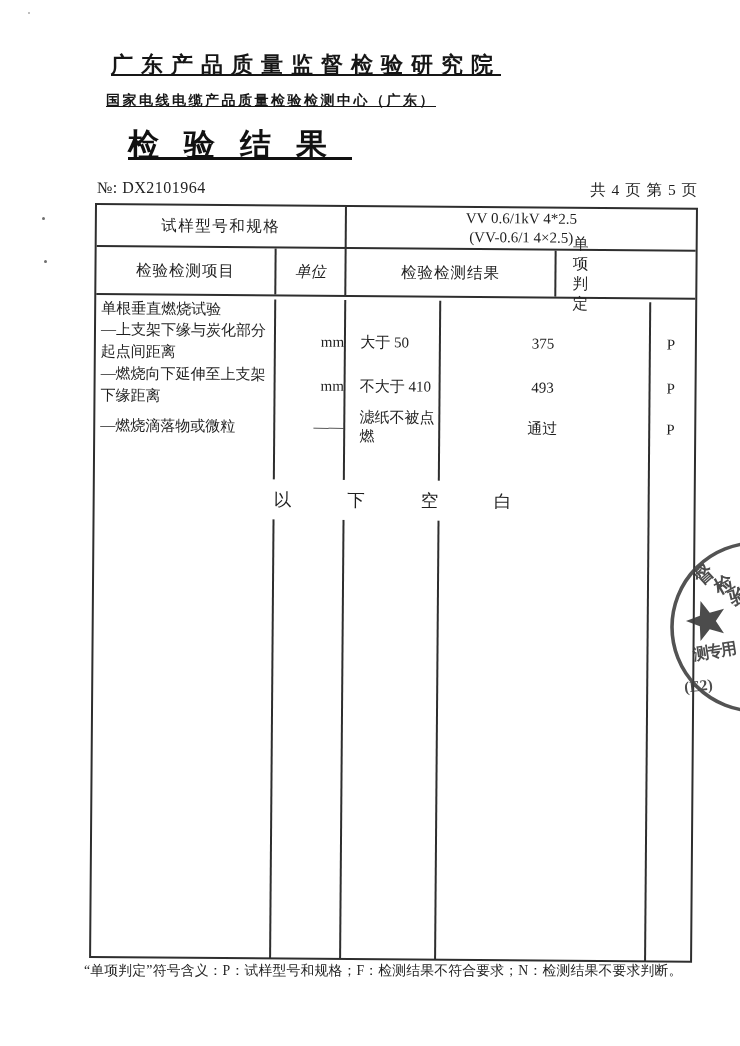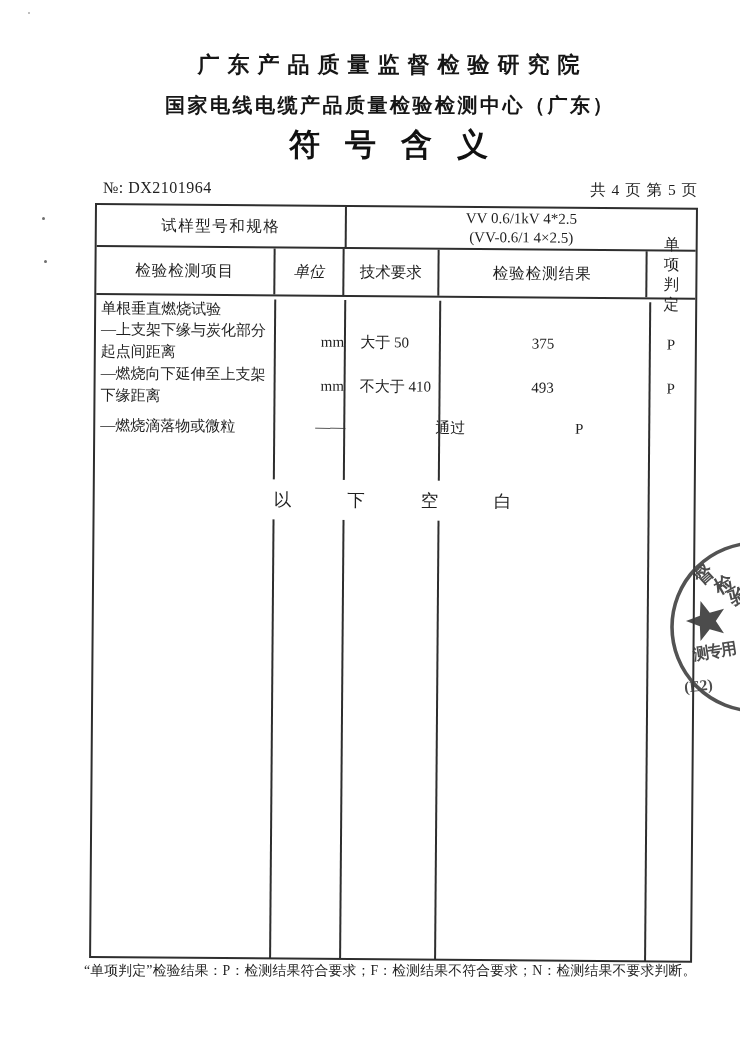--- a/index.html
+++ b/index.html
@@ -4,34 +4,34 @@
 <style>
   * { margin:0; padding:0; box-sizing:border-box; }
   html,body { width:740px; height:1046px; }
   body {
     position:relative;
     background:#ffffff;
     overflow:hidden;
     font-family:"Liberation Serif","DejaVu Serif",serif;
     color:#1f1f1f;
   }
-  .hdr { position:absolute; left:87px; width:603px; text-align:center; white-space:nowrap; }
+  .hdr { position:absolute; left:103px; width:603px; white-space:nowrap;text-decoration:underline; }
   .org1 {
     top:50px; font-family:"Liberation Sans","DejaVu Sans",sans-serif;
     font-weight:bold; font-size:22px; letter-spacing:8px; padding-left:8px; color:#161616;
   }
   .org2 {
     top:92px; font-family:"Liberation Sans","DejaVu Sans",sans-serif;
-    font-weight:bold; font-size:20px; letter-spacing:2.5px; padding-left:3px; color:#161616;
+    font-weight:bold; font-size:14px; letter-spacing:2.5px; padding-left:3px; color:#161616;
   }
   .title {
     top:124px; font-family:"Liberation Sans","DejaVu Sans",sans-serif;
     font-weight:bold; font-size:31px; letter-spacing:25px; padding-left:25px; color:#111;
   }
-  .report-no { position:absolute; left:97px; top:179px; font-size:16px; letter-spacing:0.5px;margin-left:6px; }
+  .report-no { position:absolute; left:97px; top:179px; font-size:16px; letter-spacing:0.5px; }
   .page-ind  { position:absolute; right:42px; top:180px; font-size:15.5px; letter-spacing:1px; }
 
   
   .doc-table {
     position:absolute; left:95px; top:203px; width:603px; height:755px;
     border:2px solid #2e2e2e;
     transform:rotate(0.45deg); transform-origin:0 0;
     background:#fff;
   }
   .spec-row { display:flex; height:42px; border-bottom:2px solid #2e2e2e; }
@@ -80,39 +80,38 @@
   .speck { position:absolute; background:#6f6f6f; border-radius:50%; }
   .sp1 { left:42px; top:217px; width:3px; height:3px; }
   .sp2 { left:44px; top:260px; width:3px; height:3px; }
   .sp3 { left:28px; top:12px;  width:2px; height:2px; opacity:.6; }
 </style>
 </head>
 <body>
 
 <div class="hdr org1">广东产品质量监督检验研究院</div>
 <div class="hdr org2">国家电线电缆产品质量检验检测中心（广东）</div>
-<div class="hdr title">符号含义</div>
+<div class="hdr title">检验结果</div>
 
 <div class="report-no">№: DX2101964</div>
 <div class="page-ind">共 4 页 第 5 页</div>
 
 <div class="doc-table">
 
   <div class="spec-row">
     <div class="spec-label">试样型号和规格</div>
     <div class="spec-value">
       <div>VV 0.6/1kV 4*2.5</div>
       <div>(VV-0.6/1 4×2.5)</div>
     </div>
   </div>
 
   <div class="head-row">
     <div class="hc hc1">检验检测项目</div>
     <div class="hc hc2">单位</div>
-    <div class="hc hc3">技术要求</div>
     <div class="hc hc4">检验检测结果</div>
     <div class="hc hc5">单项判定</div>
   </div>
 
   <div class="tbody">
     <div class="vline vl1"></div>
     <div class="vline vl2"></div>
     <div class="vline vl3"></div>
     <div class="vline vl4"></div>
 
@@ -136,35 +135,36 @@
       <div class="c1">—燃烧向下延伸至上支架下缘距离</div>
       <div class="c2">mm</div>
       <div class="c3">不大于 410</div>
       <div class="c4">493</div>
       <div class="c5">P</div>
     </div>
 
     <div class="trow rowD">
       <div class="c1">—燃烧滴落物或微粒</div>
       <div class="c2">——</div>
+      <div class="c3">滤纸不被点燃</div>
       <div class="c4">通过</div>
       <div class="c5">P</div>
     </div>
 
     <div class="blank-note">以下空白</div>
   </div>
 </div>
 
 <svg class="stamp" viewBox="0 0 95 190" xmlns="http://www.w3.org/2000/svg">
   <circle cx="111" cy="99" r="84" fill="none" stroke="#454545" stroke-width="3.6"></circle>
   <polygon points="0,-21 -5.2,-7.1 -20,-6.5 -8.4,2.7 -12.3,17 0,8.8 12.3,17 8.4,2.7 20,-6.5 5.2,-7.1" transform="translate(62,93) rotate(-18)" fill="#3d3d3d"></polygon>
   <text transform="translate(63,51) rotate(-42)" text-anchor="middle" font-size="19">督</text>
   <text transform="translate(82,62) rotate(-30)" text-anchor="middle" font-size="19">检</text>
   <text transform="translate(96,74) rotate(-20)" text-anchor="middle" font-size="19">验</text>
   <text transform="translate(49,132) rotate(-9)" font-size="16" letter-spacing="-2">测专用</text>
   <text transform="translate(54,163) rotate(-6)" text-anchor="middle" font-size="15.5" font-weight="normal">(E2)</text>
 </svg>
 
-<div class="footnote">“单项判定”检验结果：P：检测结果符合要求；F：检测结果不符合要求；N：检测结果不要求判断。</div>
+<div class="footnote">“单项判定”符号含义：P：试样型号和规格；F：检测结果不符合要求；N：检测结果不要求判断。</div>
 
 <div class="speck sp1"></div>
 <div class="speck sp2"></div>
 <div class="speck sp3"></div>
 
 </body></html>

